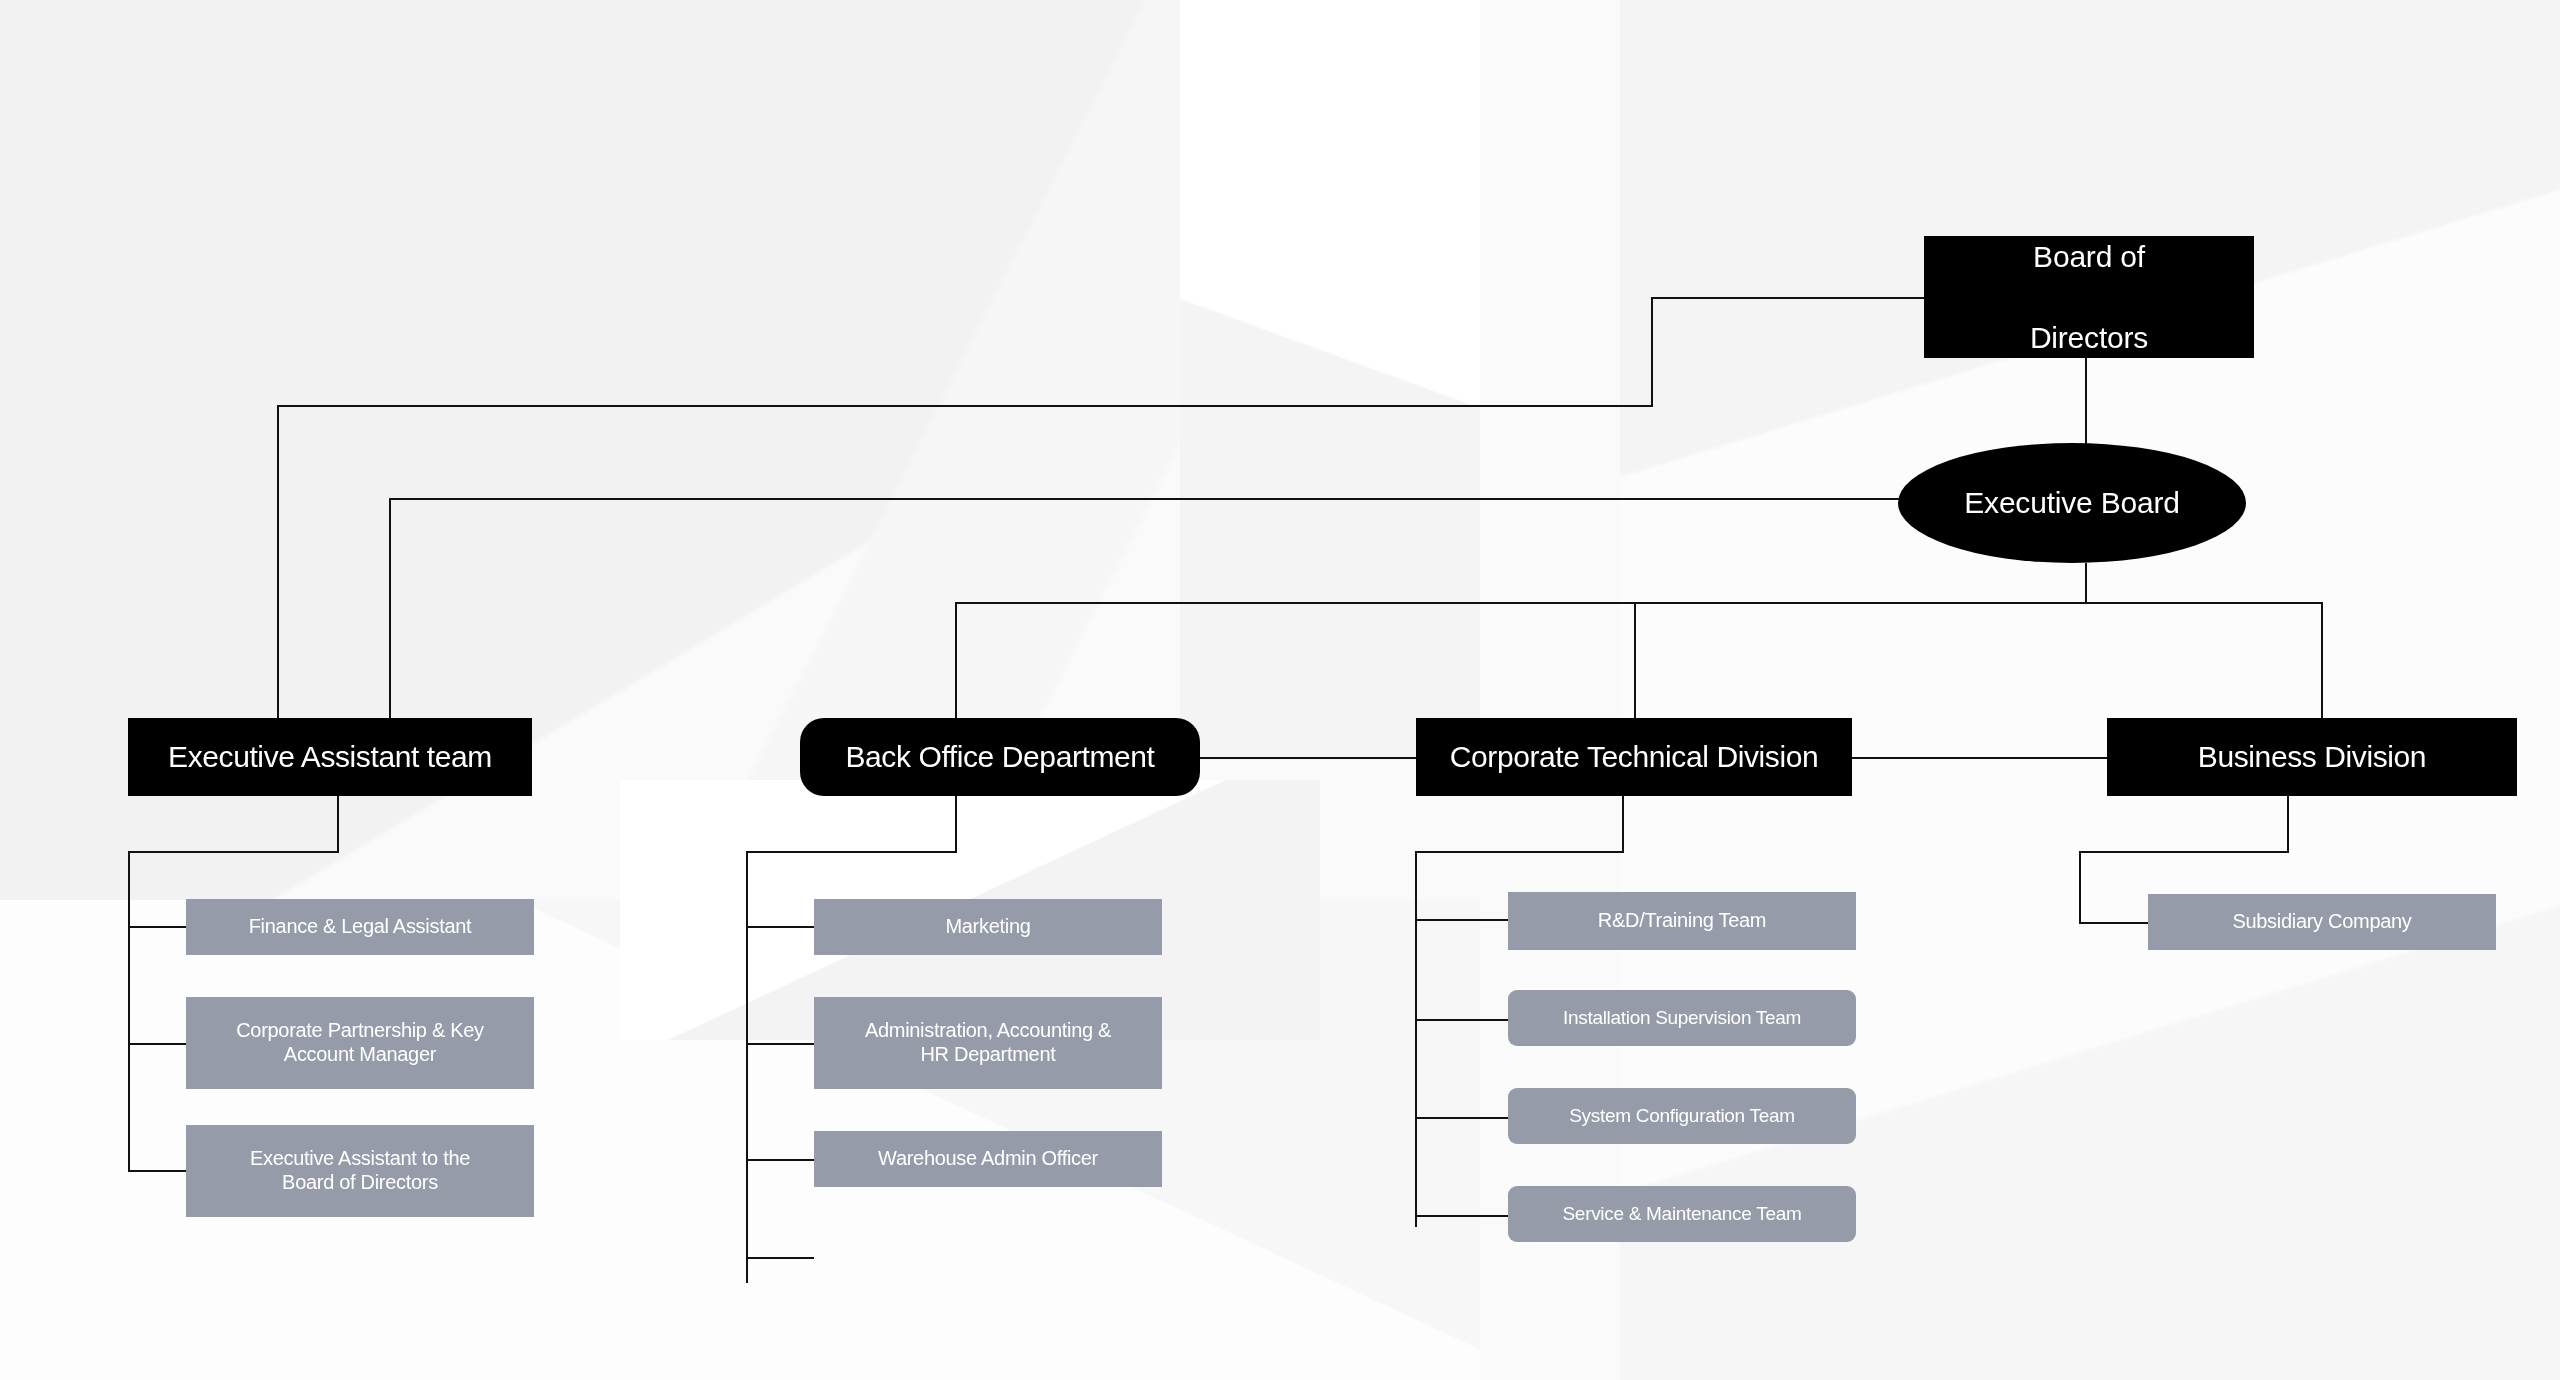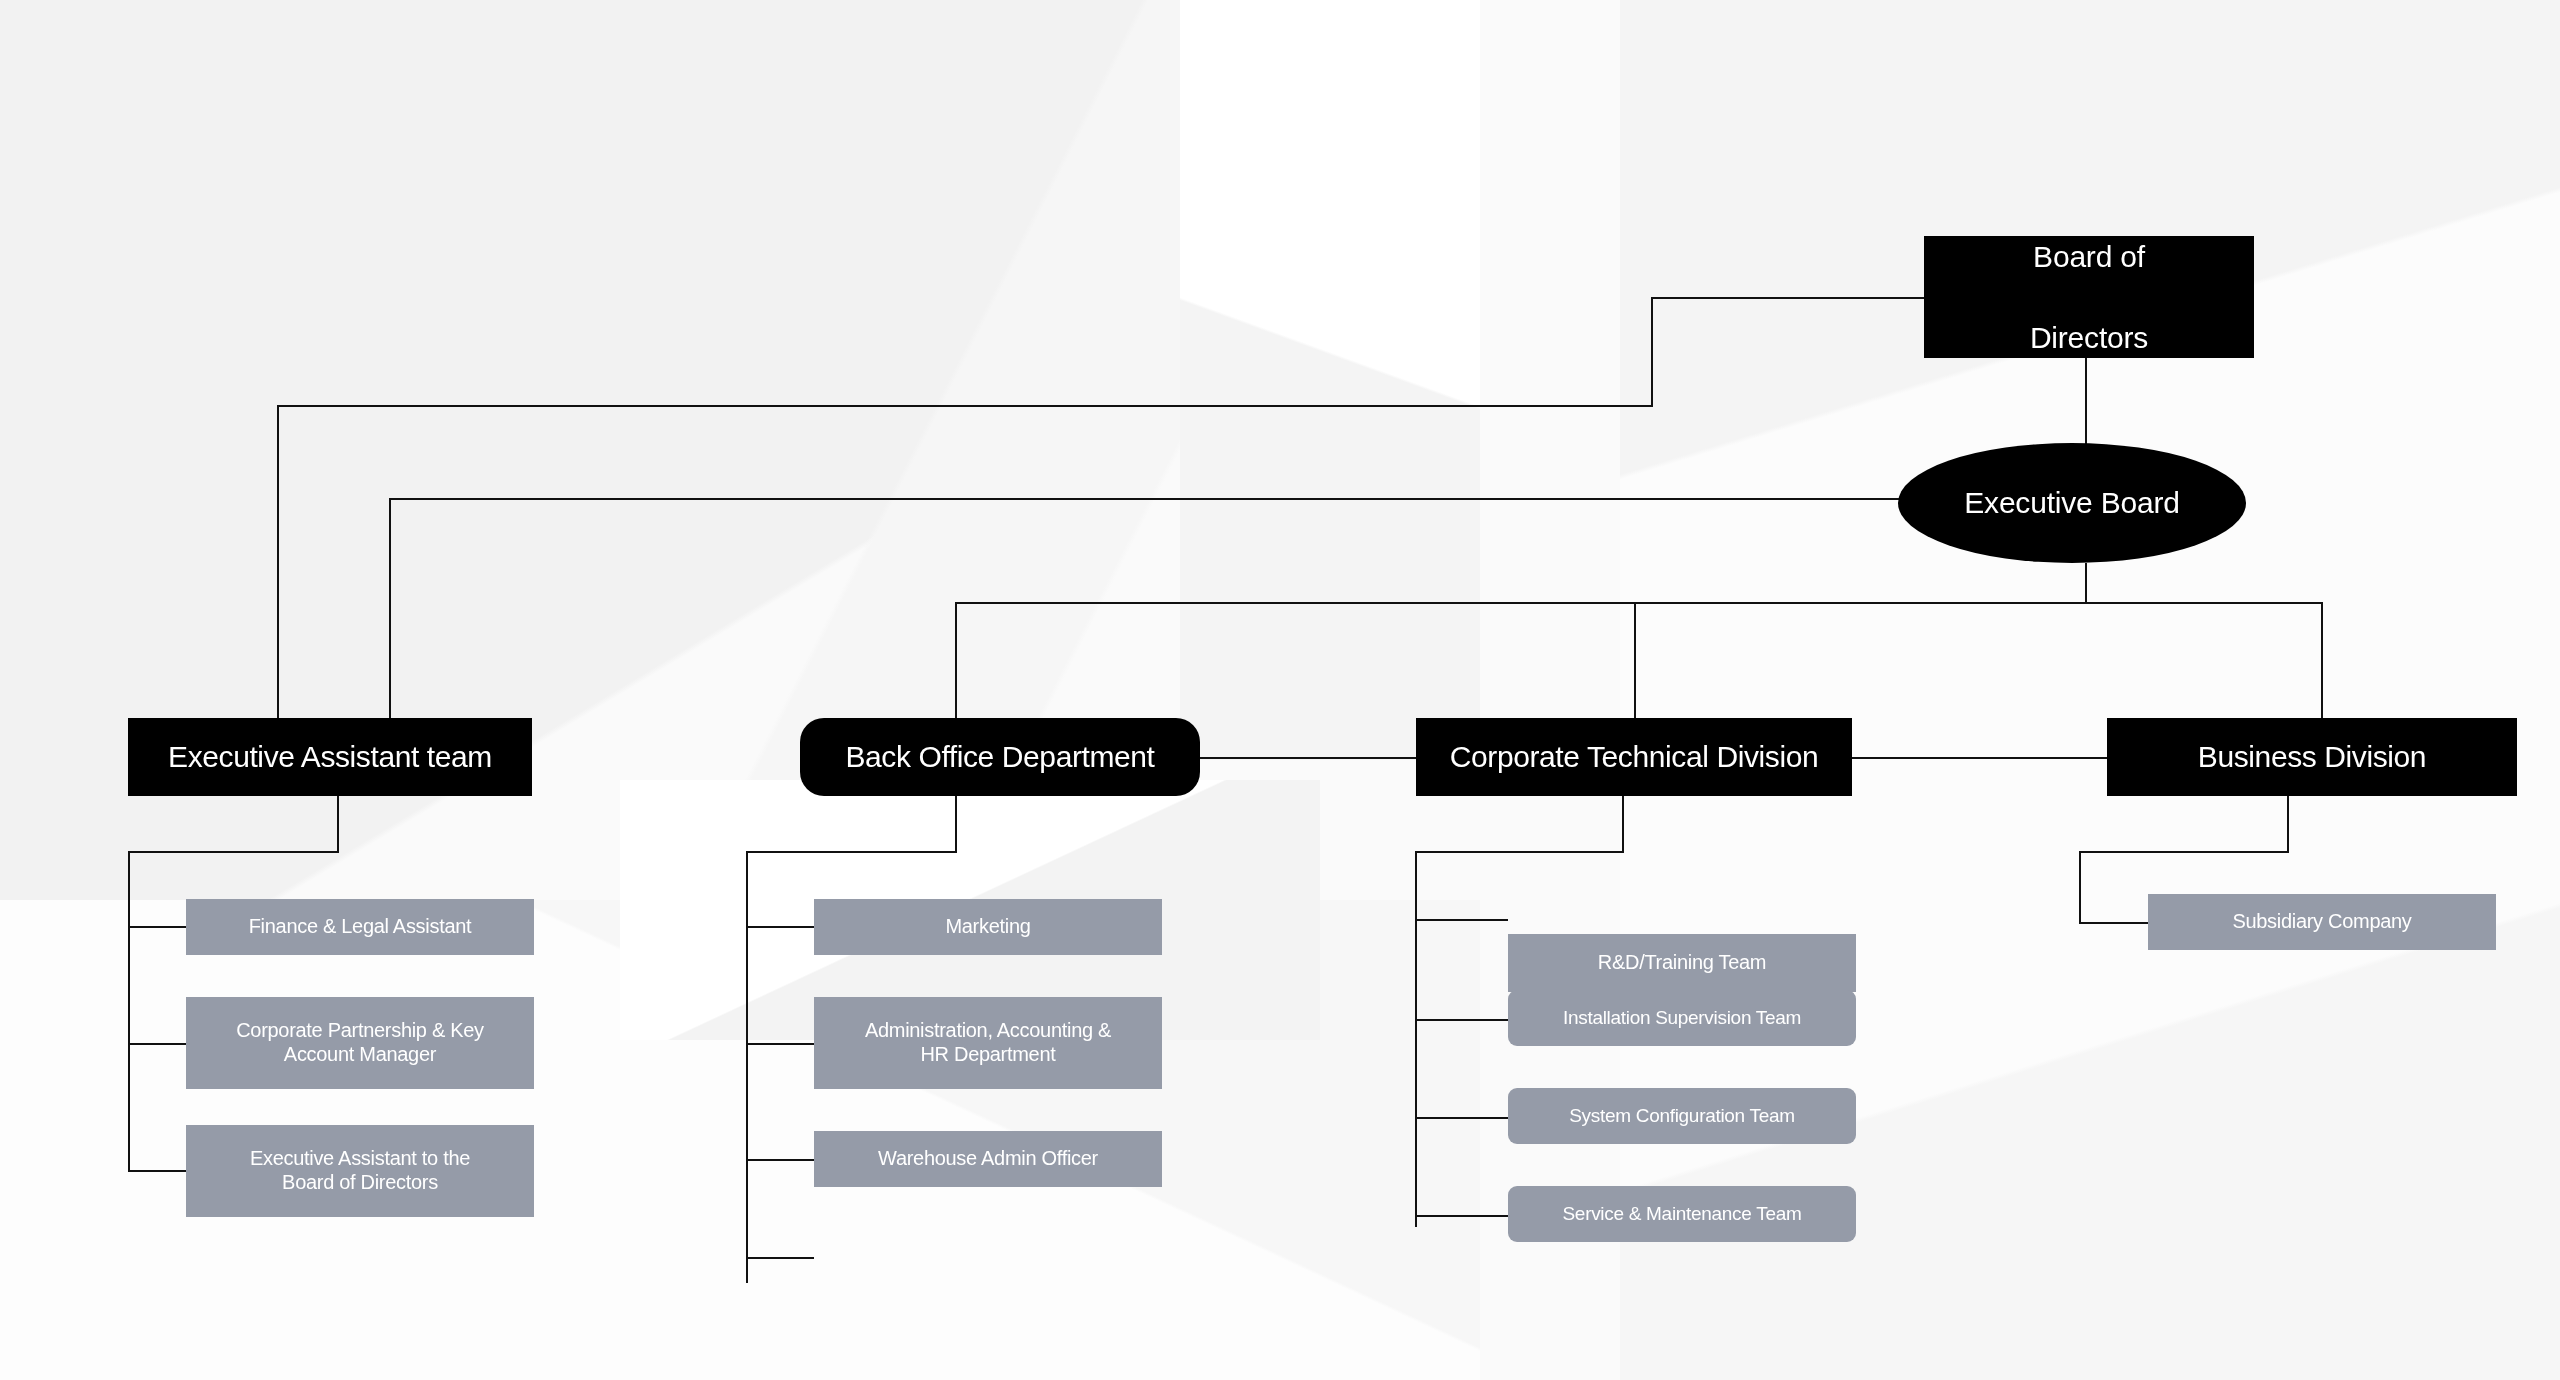--- a/index.html
+++ b/index.html
@@ -183,21 +183,21 @@
     <span>Marketing</span>
   </div>
   <div class="node node-gray node-leaf" style="left:814px; top:997px; width:348px; height:92px; flex-direction:column;">
     <span>Administration, Accounting &amp;</span>
     <span>HR Department</span>
   </div>
   <div class="node node-gray node-leaf" style="left:814px; top:1131px; width:348px; height:56px; flex-direction:column;">
     <span>Warehouse Admin Officer</span>
   </div>
 
-  <div class="node node-gray node-leaf" style="left:1508px; top:892px; width:348px; height:58px; flex-direction:column;margin-top:42px;">
+  <div class="node node-gray node-leaf" style="left:1508px; top:892px; width:348px; height:58px; flex-direction:column;">
     <span>R&amp;D/Training Team</span>
   </div>
   <div class="node node-gray node-leaf small" style="left:1508px; top:990px; width:348px; height:56px; flex-direction:column;">
     <span>Installation Supervision Team</span>
   </div>
   <div class="node node-gray node-leaf small" style="left:1508px; top:1088px; width:348px; height:56px; flex-direction:column;">
     <span>System Configuration Team</span>
   </div>
   <div class="node node-gray node-leaf small" style="left:1508px; top:1186px; width:348px; height:56px; flex-direction:column;">
     <span>Service &amp; Maintenance Team</span>

